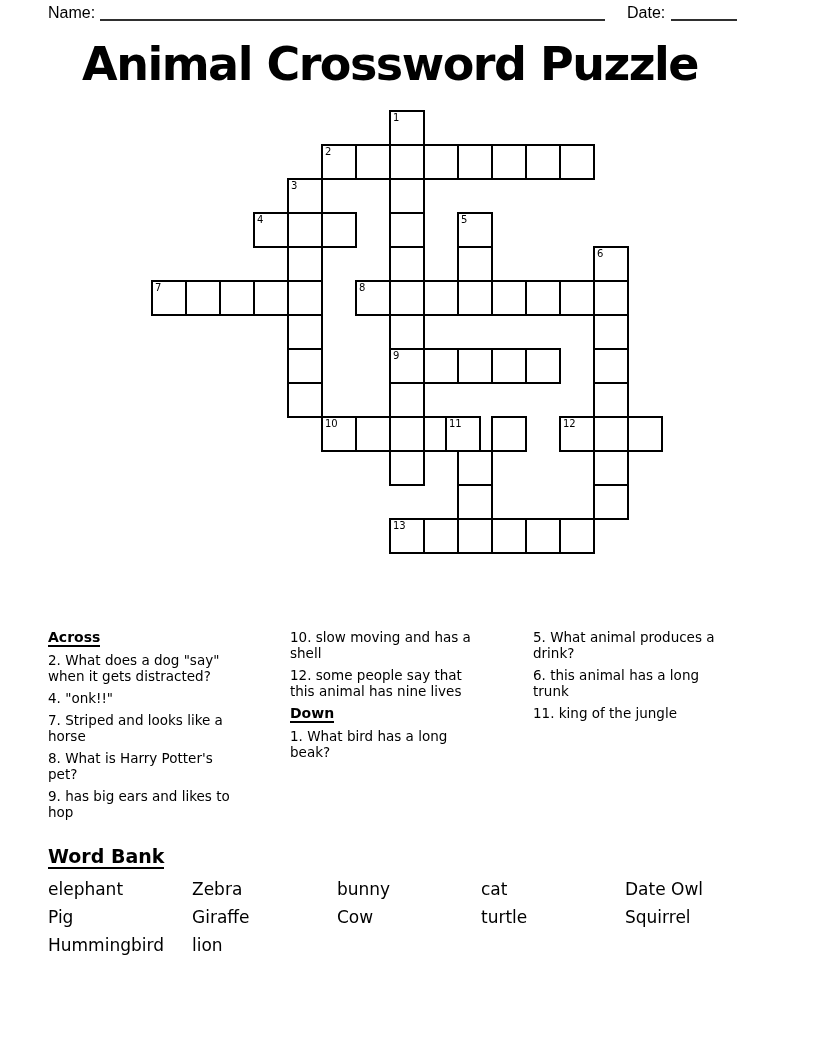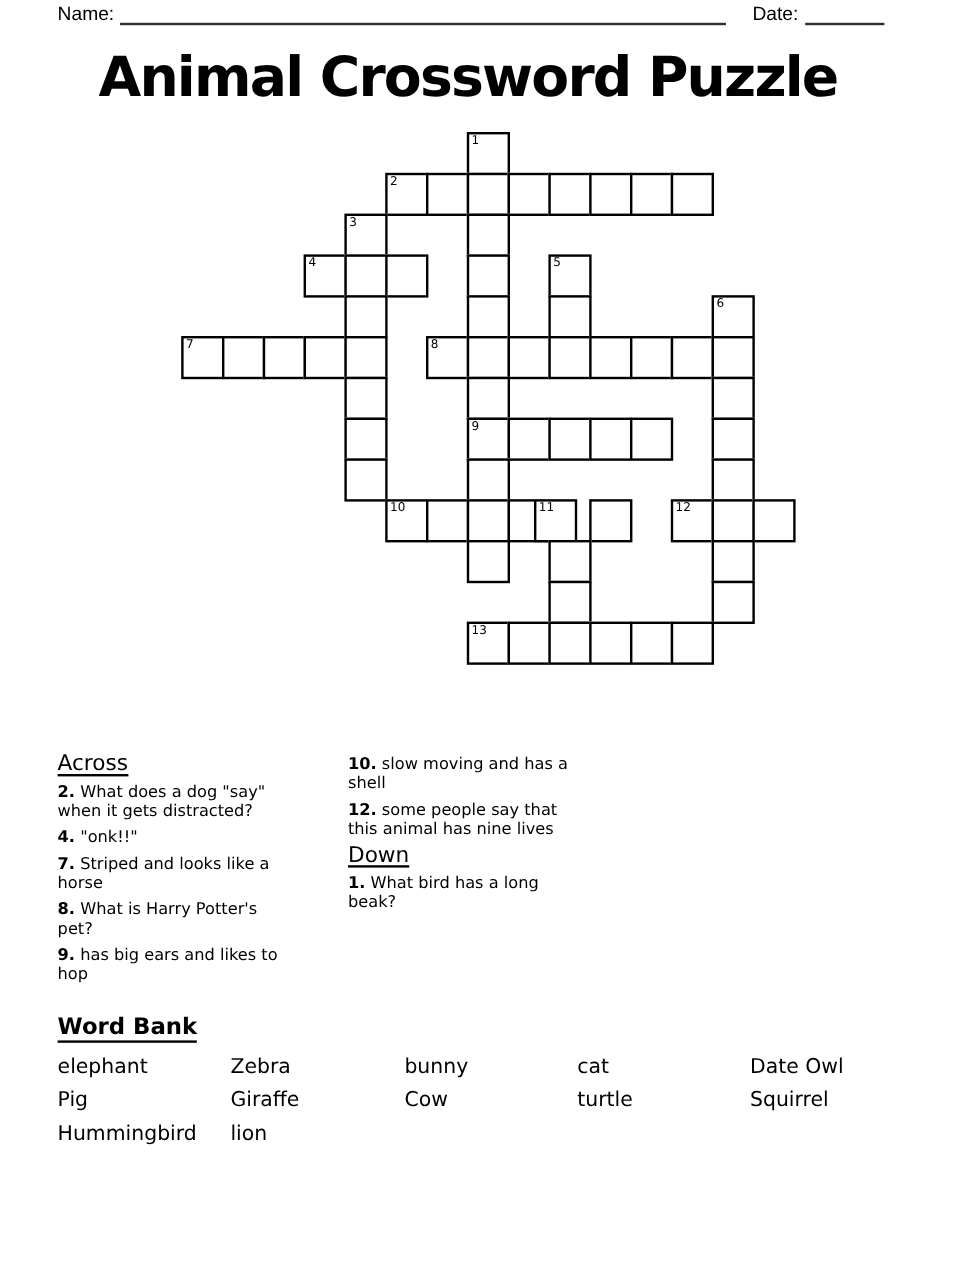--- a/index.html
+++ b/index.html
@@ -20,22 +20,22 @@
   .cell{position:absolute;width:36px;height:36px;box-sizing:border-box;
         background:#fff;border:2px solid #000;}
   .cell .num{position:absolute;top:0px;left:2px;font-size:10px;line-height:11px;
              font-weight:400;color:#000;}
   
   .clue-col{position:absolute;top:629px;font-size:13.5px;line-height:16px;}
   #clue-col-0{left:48px;width:196px;}
   #clue-col-1{left:290px;width:198px;}
   #clue-col-2{left:533px;width:200px;}
   .clue{margin:0 0 6px 0;}
-  .clue b{font-weight:700;}
-  .clue-head{margin:0 0 5px 0;font-size:18px;font-weight:400;}
+  .clue b{font-weight:400;}
+  .clue-head{margin:0 0 5px 0;font-size:14px;font-weight:700;}
   .clue-head span{display:inline-block;border-bottom:2px solid #000;padding-bottom:0px;}
   
   .wb-head{position:absolute;left:48px;top:845px;font-size:19px;font-weight:700;}
   .wb-head span{display:inline-block;border-bottom:2px solid #000;}
   #wb-grid{position:absolute;left:48px;top:875px;width:744px;display:grid;
            grid-template-columns:144px 145px 144px 144px 1fr;font-size:17px;line-height:28px;}
 </style>
 </head>
 <body>
 
@@ -150,20 +150,25 @@
       <div class="clue"><b>7.</b> Striped and looks like a horse</div>
       <div class="clue"><b>8.</b> What is Harry Potter's pet?</div>
       <div class="clue"><b>9.</b> has big ears and likes to hop</div>
     </div>
   <div class="clue-col" id="clue-col-1">
       <div class="clue"><b>10.</b> slow moving and has a shell</div>
       <div class="clue"><b>12.</b> some people say that this animal has nine lives</div>
       <div class="clue-head"><span>Down</span></div>
       <div class="clue"><b>1.</b> What bird has a long beak?</div>
     </div>
+  <div class="clue-col" id="clue-col-2">
+      <div class="clue"><b>5.</b> What animal produces a drink?</div>
+      <div class="clue"><b>6.</b> this animal has a long trunk</div>
+      <div class="clue"><b>11.</b> king of the jungle</div>
+    </div>
 
   <div class="wb-head">
     <span>Word Bank</span>
   </div>
   <div id="wb-grid">
       <div class="wb-item">elephant</div>
       <div class="wb-item">Zebra</div>
       <div class="wb-item">bunny</div>
       <div class="wb-item">cat</div>
       <div class="wb-item">Date Owl</div>

